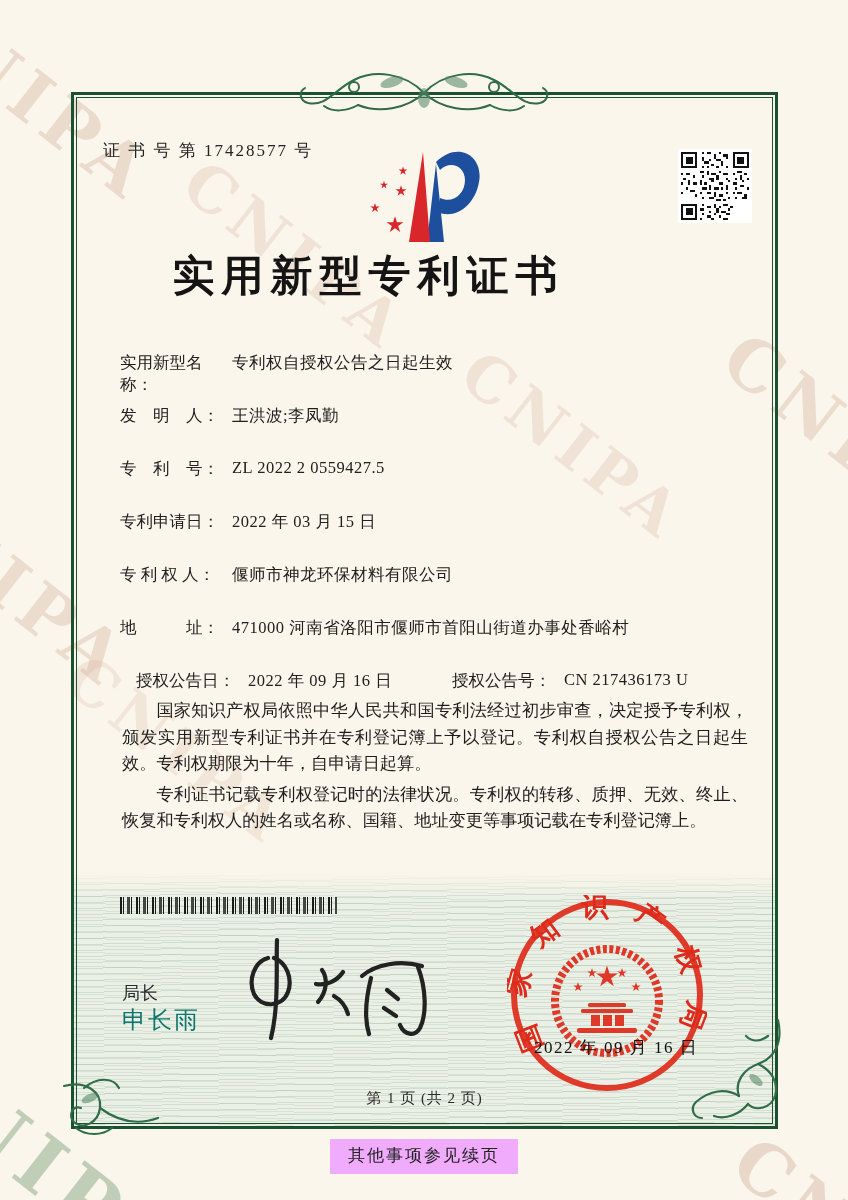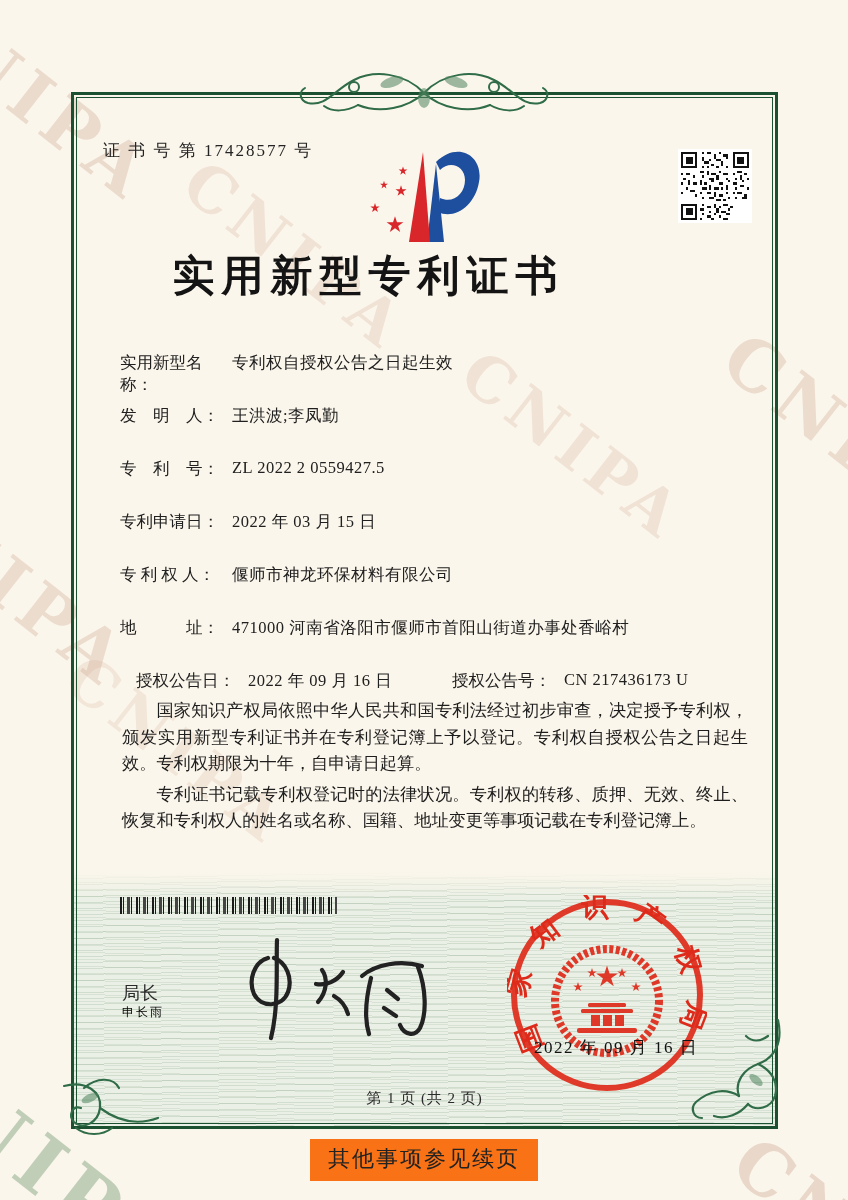--- a/index.html
+++ b/index.html
@@ -80,30 +80,30 @@
   
   .barcode{
     position:absolute;left:120px;top:897px;width:217px;height:17px;z-index:4;
     background:repeating-linear-gradient(to right,
       #1b1b1b 0 2px, rgba(0,0,0,0) 2px 3px,
       #1b1b1b 3px 4px, rgba(0,0,0,0) 4px 7px,
       #444 7px 10px, rgba(0,0,0,0) 10px 11px,
       #1b1b1b 11px 12px, rgba(0,0,0,0) 12px 16px);
   }
   .director-title{position:absolute;left:122px;top:970px;font-family:"Liberation Sans",sans-serif;font-size:18px;color:#2a2a2a;z-index:4;margin-top:11px;}
-  .director-name{position:absolute;left:122px;top:1004px;font-family:Liberation Sans, sans-serif;font-size:12px;color:#000000;letter-spacing:2px;z-index:4;}
+  .director-name{position:absolute;left:122px;top:1004px;font-family:Liberation Sans, sans-serif;font-size:24px;color:#0f766e;letter-spacing:2px;z-index:4;}
   .signature{position:absolute;left:230px;top:936px;z-index:5;}
   .seal{position:absolute;left:507px;top:895px;z-index:5;}
   .seal-date{
     position:absolute;left:534px;top:1036px;width:180px;z-index:6;
     font-size:17px;color:#111;letter-spacing:1.5px;white-space:nowrap;
   }
   .page-info{position:absolute;left:71px;top:1089px;width:707px;text-align:center;font-size:15px;letter-spacing:1px;color:#2b2b2b;z-index:4;}
   .continuation-wrap{position:absolute;left:0;top:1139px;width:848px;display:flex;justify-content:center;z-index:4;}
-  .continuation{background:#f97316;padding:5px 18px 7px;font-size:22px;color:#222;letter-spacing:2px;}
+  .continuation{background:#f0abfc;padding:5px 18px 7px;font-size:17px;color:#222;letter-spacing:2px;}
 </style>
 </head>
 <body>
 
 <div class="page">
 
   <div class="wm wm-1">CNIPA</div>
   <div class="wm wm-2">CNIPA</div>
   <div class="wm wm-3">CNIPA</div>
   <div class="wm wm-4">CNIPA</div>

